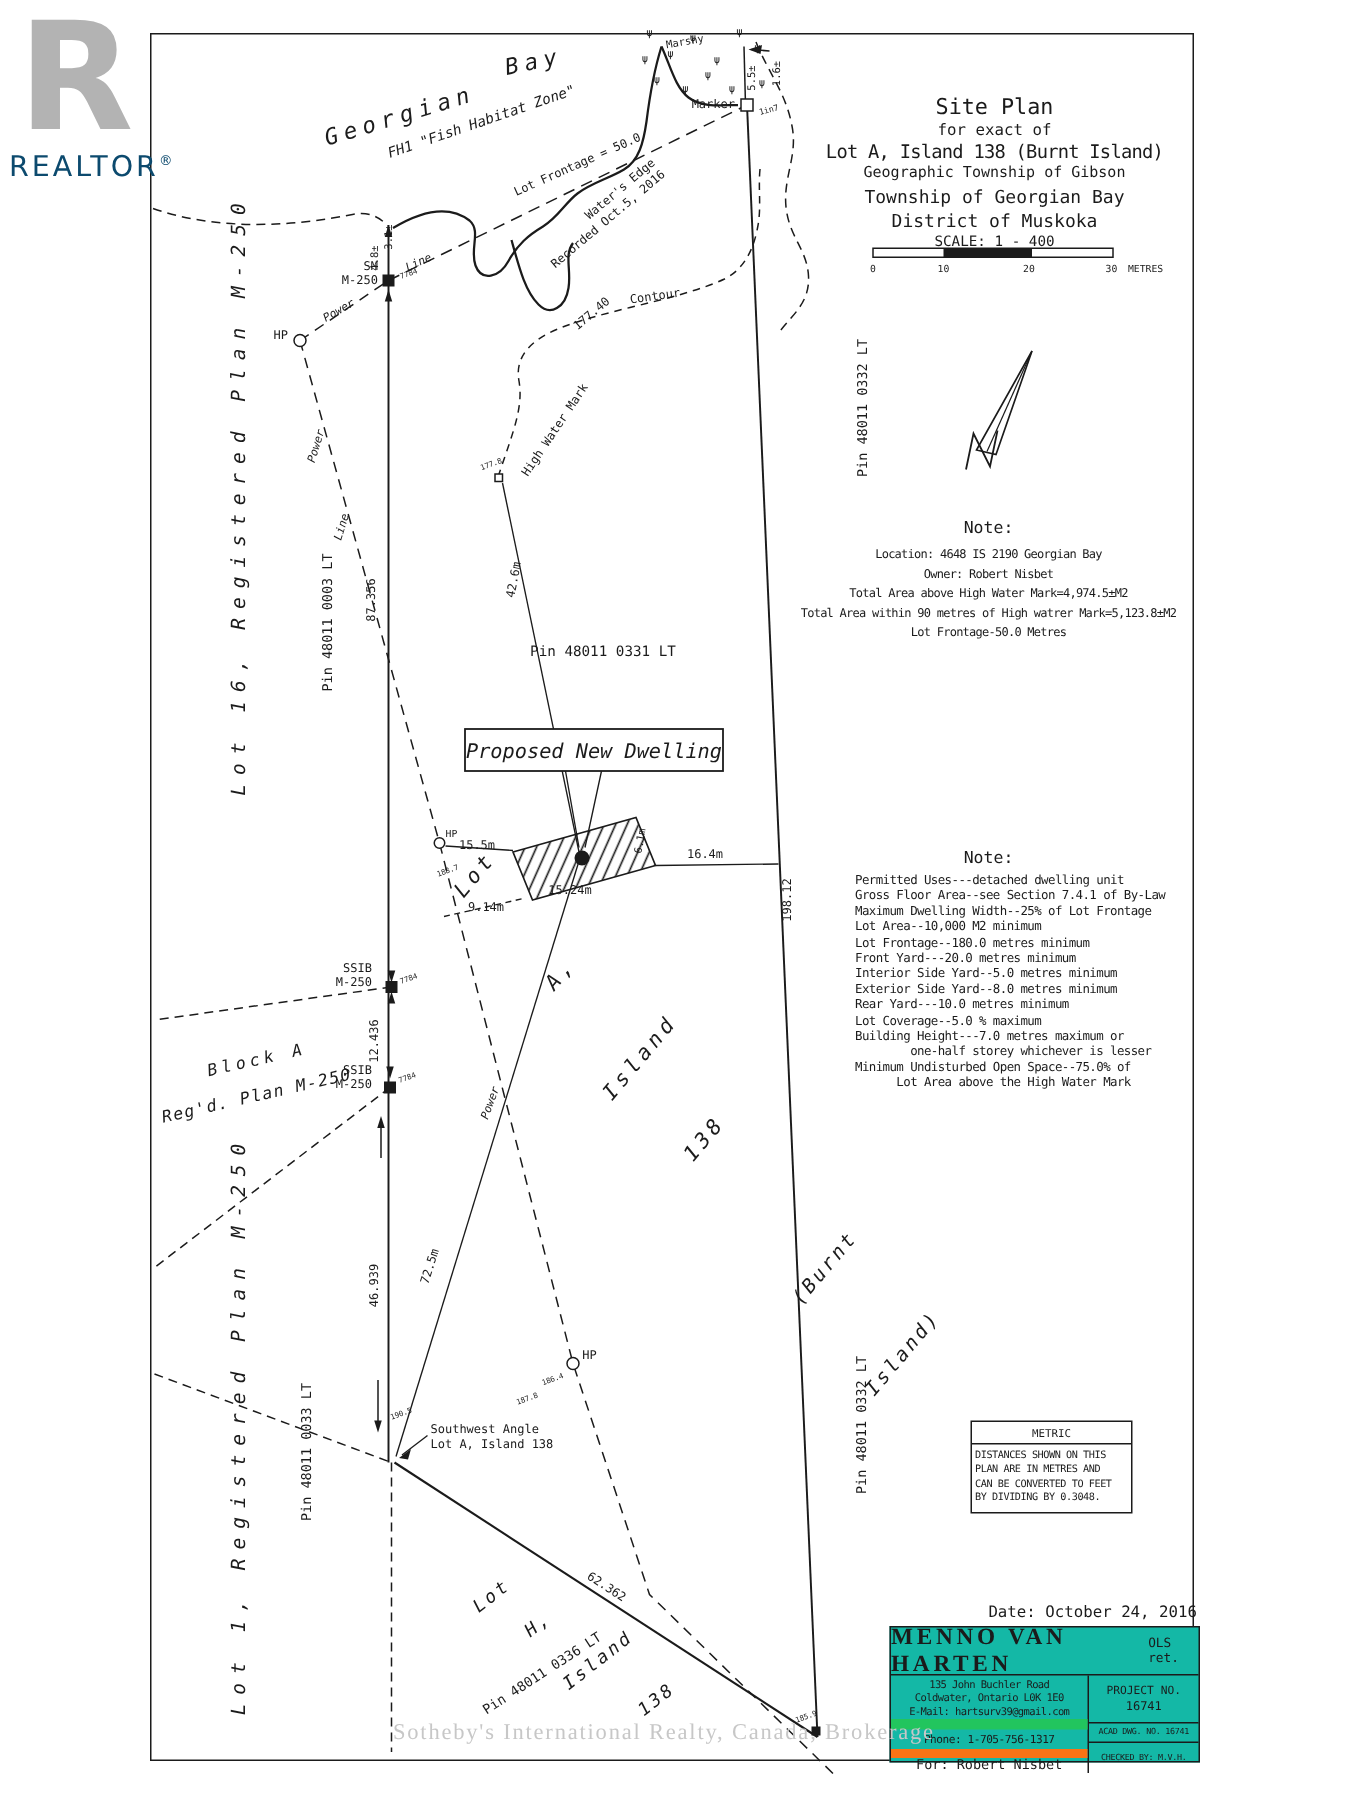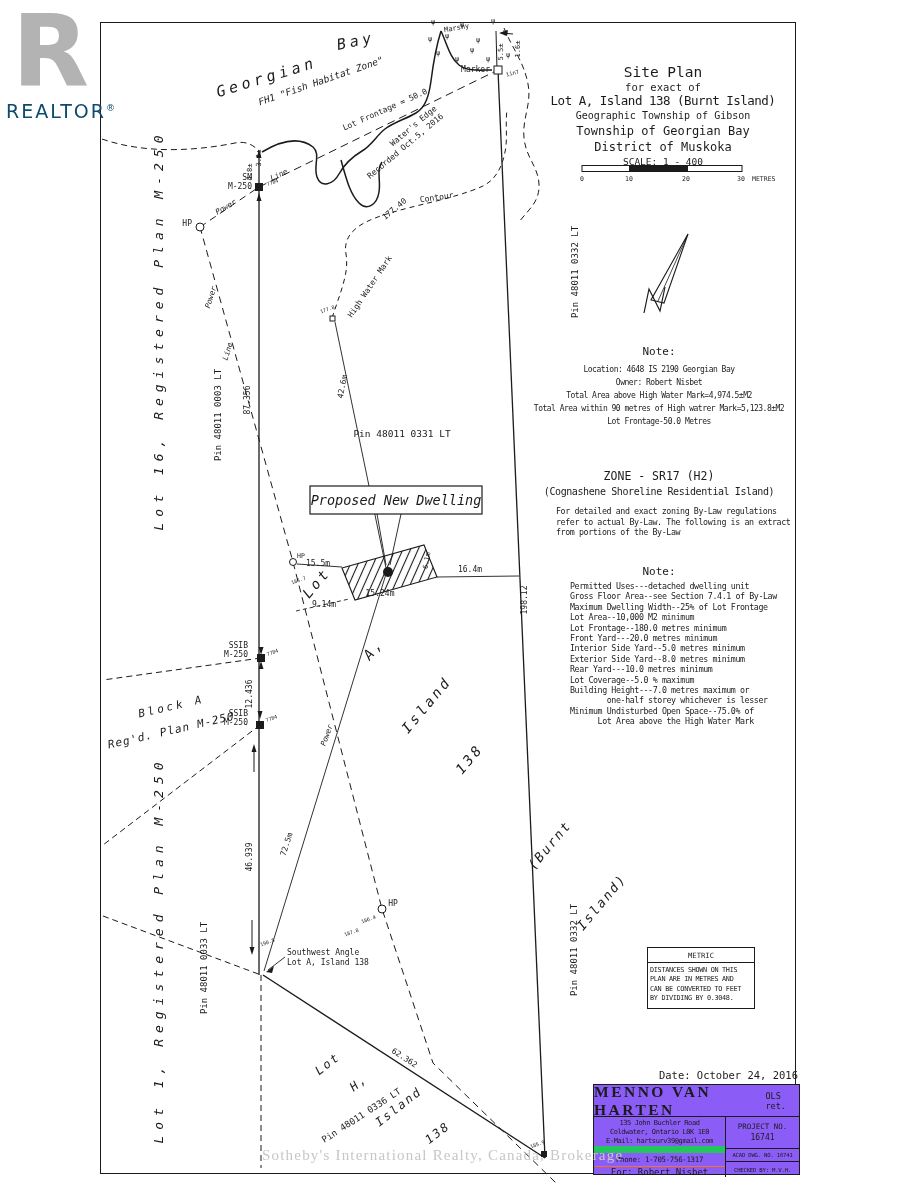--- a/index.html
+++ b/index.html
@@ -38,32 +38,32 @@
   .n2h{left:520px;top:565px;width:278px;font-size:11px;}
   .n2{left:570px;top:581px;width:236px;}
   .n2 .note-line{font-size:8.3px;letter-spacing:-0.4px;line-height:10.4px;white-space:pre;}
   
   .metric{left:647px;top:947px;width:106px;border:1.2px solid #1b1b1b;background:#fff;}
   .metric .mt{font-size:7.2px;text-align:center;padding:3px 0 2px 0;border-bottom:1px solid #1b1b1b;}
   .metric .mlines{padding:3px 2px 4px 2px;}
   .metric .note-line{font-size:6.8px;letter-spacing:-0.3px;line-height:9.4px;}
   
   .dateline{left:593px;top:1069px;width:205px;font-size:10.5px;text-align:right;}
-  .svyr{left:593px;top:1084px;width:205px;height:89px;border:1.4px solid #1b1b1b;background:#8b5cf6;
+  .svyr{left:593px;top:1084px;width:205px;height:89px;border:1.4px solid #1b1b1b;background:#14b8a6;
         display:flex;flex-direction:column;}
   .svyr .name-row{height:31px;border-bottom:1.2px solid #1b1b1b;display:flex;align-items:center;justify-content:center;}
   .svyr .name{font-family:"Liberation Serif",serif;font-weight:bold;font-size:15.5px;letter-spacing:2.5px;}
   .svyr .suffix{font-size:8.5px;margin-left:4px;}
   .svyr .body{flex:1;display:flex;}
   .svyr .lcol{width:131px;border-right:1.2px solid #1b1b1b;display:flex;flex-direction:column;}
   .svyr .rcol{flex:1;display:flex;flex-direction:column;}
   .addr{padding-top:2px;}
   .addr .note-line{font-size:7px;letter-spacing:-0.4px;line-height:9px;text-align:center;}
   .phone{border-top:7px solid #22c55e;font-size:7.4px;text-align:center;line-height:13px;height:13px;letter-spacing:-0.3px;}
-  .client{border-top:1px solid #f97316;font-size:9px;text-align:center;flex:1;display:flex;align-items:center;justify-content:center;}
+  .client{border-top:6px solid #f97316;font-size:9px;text-align:center;flex:1;display:flex;align-items:center;justify-content:center;}
   .projlbl{font-size:7.5px;text-align:center;padding-top:5px;}
   .projno{font-size:8px;text-align:center;padding-top:2px;flex:0 0 15px;}
   .acad{border-top:1px solid #1b1b1b;font-size:5.6px;text-align:center;line-height:12px;height:12px;letter-spacing:-0.2px;}
   .checked{border-top:1px solid #1b1b1b;font-size:5.6px;text-align:center;flex:1;display:flex;align-items:center;justify-content:center;letter-spacing:-0.2px;}
   
   .sotheby{left:262px;top:1147px;width:430px;font-family:"Liberation Serif",serif;
            font-size:15px;letter-spacing:1.2px;color:#c7c7c7;z-index:4;}
 </style>
 </head>
 <body>
@@ -261,29 +261,20 @@
     <div class="hd">Note:</div>
     <div>
         <div class="note-line">Location: 4648 IS 2190 Georgian Bay</div>
         <div class="note-line">Owner: Robert Nisbet</div>
         <div class="note-line">Total Area above High Water Mark=4,974.5±M2</div>
         <div class="note-line">Total Area within 90 metres of High watrer Mark=5,123.8±M2</div>
         <div class="note-line">Lot Frontage-50.0 Metres</div>
       </div>
   </div>
 
-  <div class="abs zone ctr">
-    <div class="hd">ZONE - SR17 (H2)</div>
-    <div class="sub">(Cognashene Shoreline Residential Island)</div>
-  </div>
-  <div class="abs zpara">
-      <div class="note-line">For detailed and exact zoning By-Law regulations</div>
-      <div class="note-line">refer to actual By-Law. The following is an extract</div>
-      <div class="note-line">from portions of the By-Law</div>
-    </div>
 
   <div class="abs n2h ctr">Note:</div>
   <div class="abs n2">
       <div class="note-line">Permitted Uses---detached dwelling unit</div>
       <div class="note-line">Gross Floor Area--see Section 7.4.1 of By-Law</div>
       <div class="note-line">Maximum Dwelling Width--25% of Lot Frontage</div>
       <div class="note-line">Lot Area--10,000 M2 minimum</div>
       <div class="note-line">Lot Frontage--180.0 metres minimum</div>
       <div class="note-line">Front Yard---20.0 metres minimum</div>
       <div class="note-line">Interior Side Yard--5.0 metres minimum</div>

